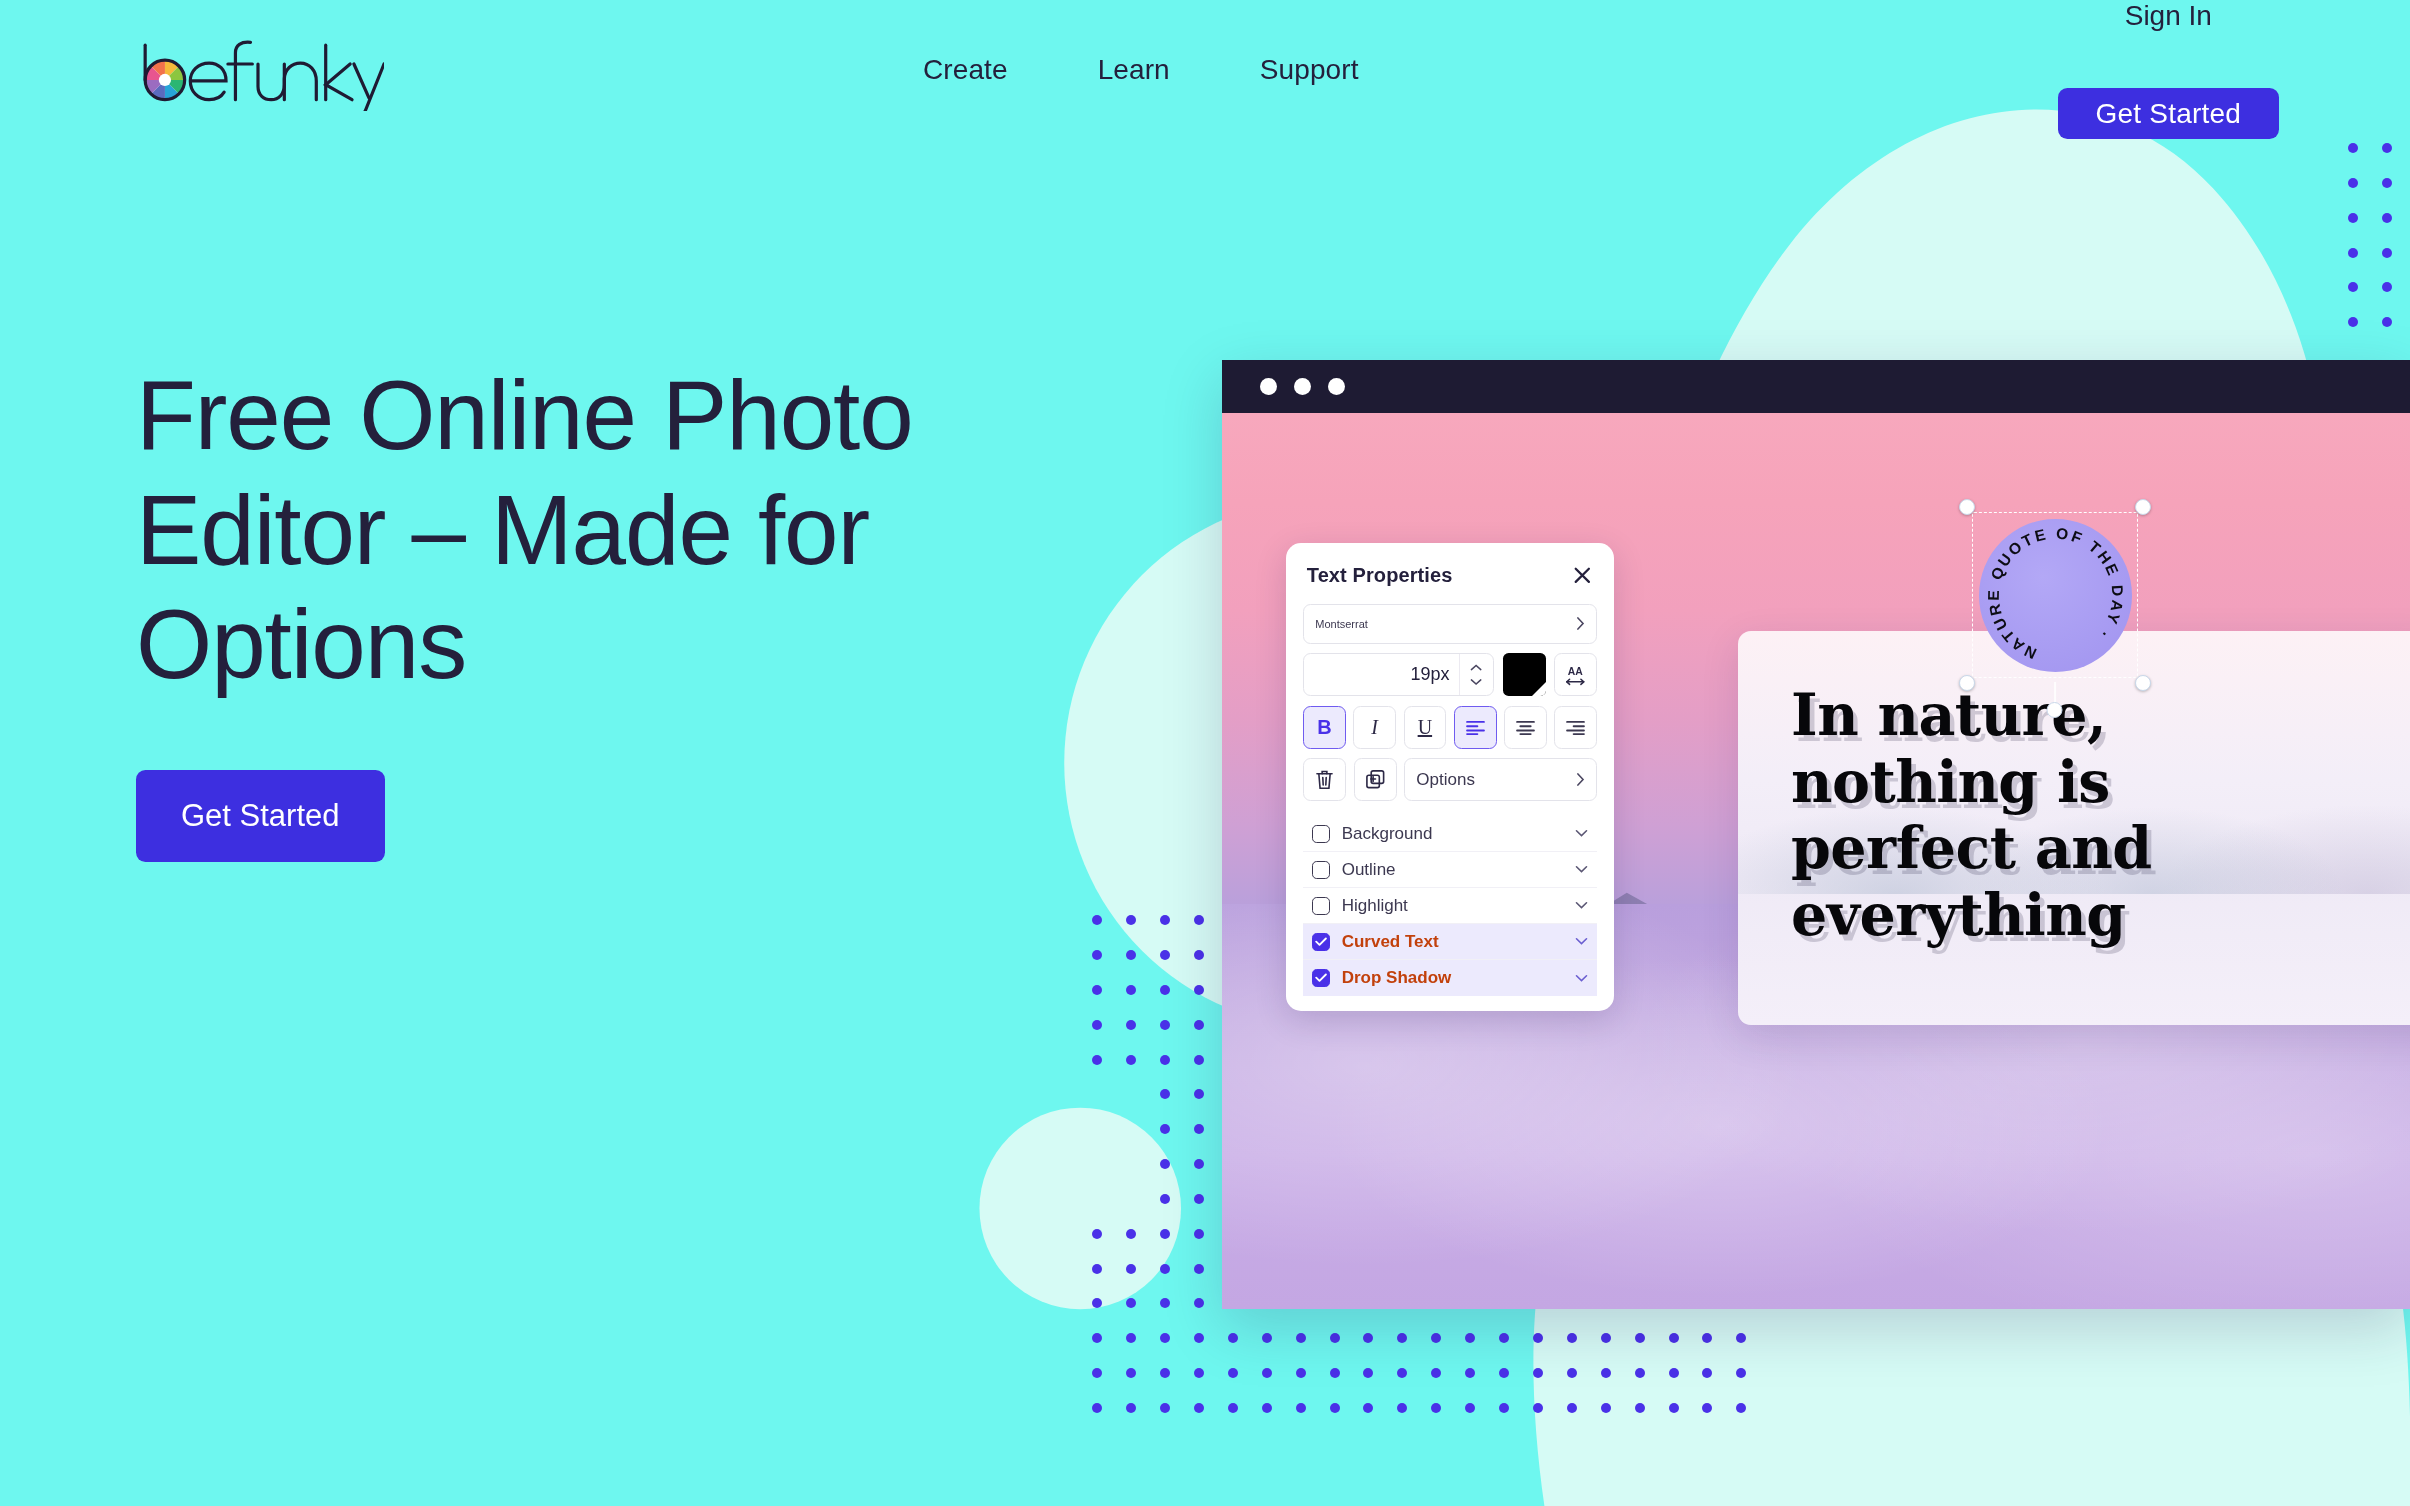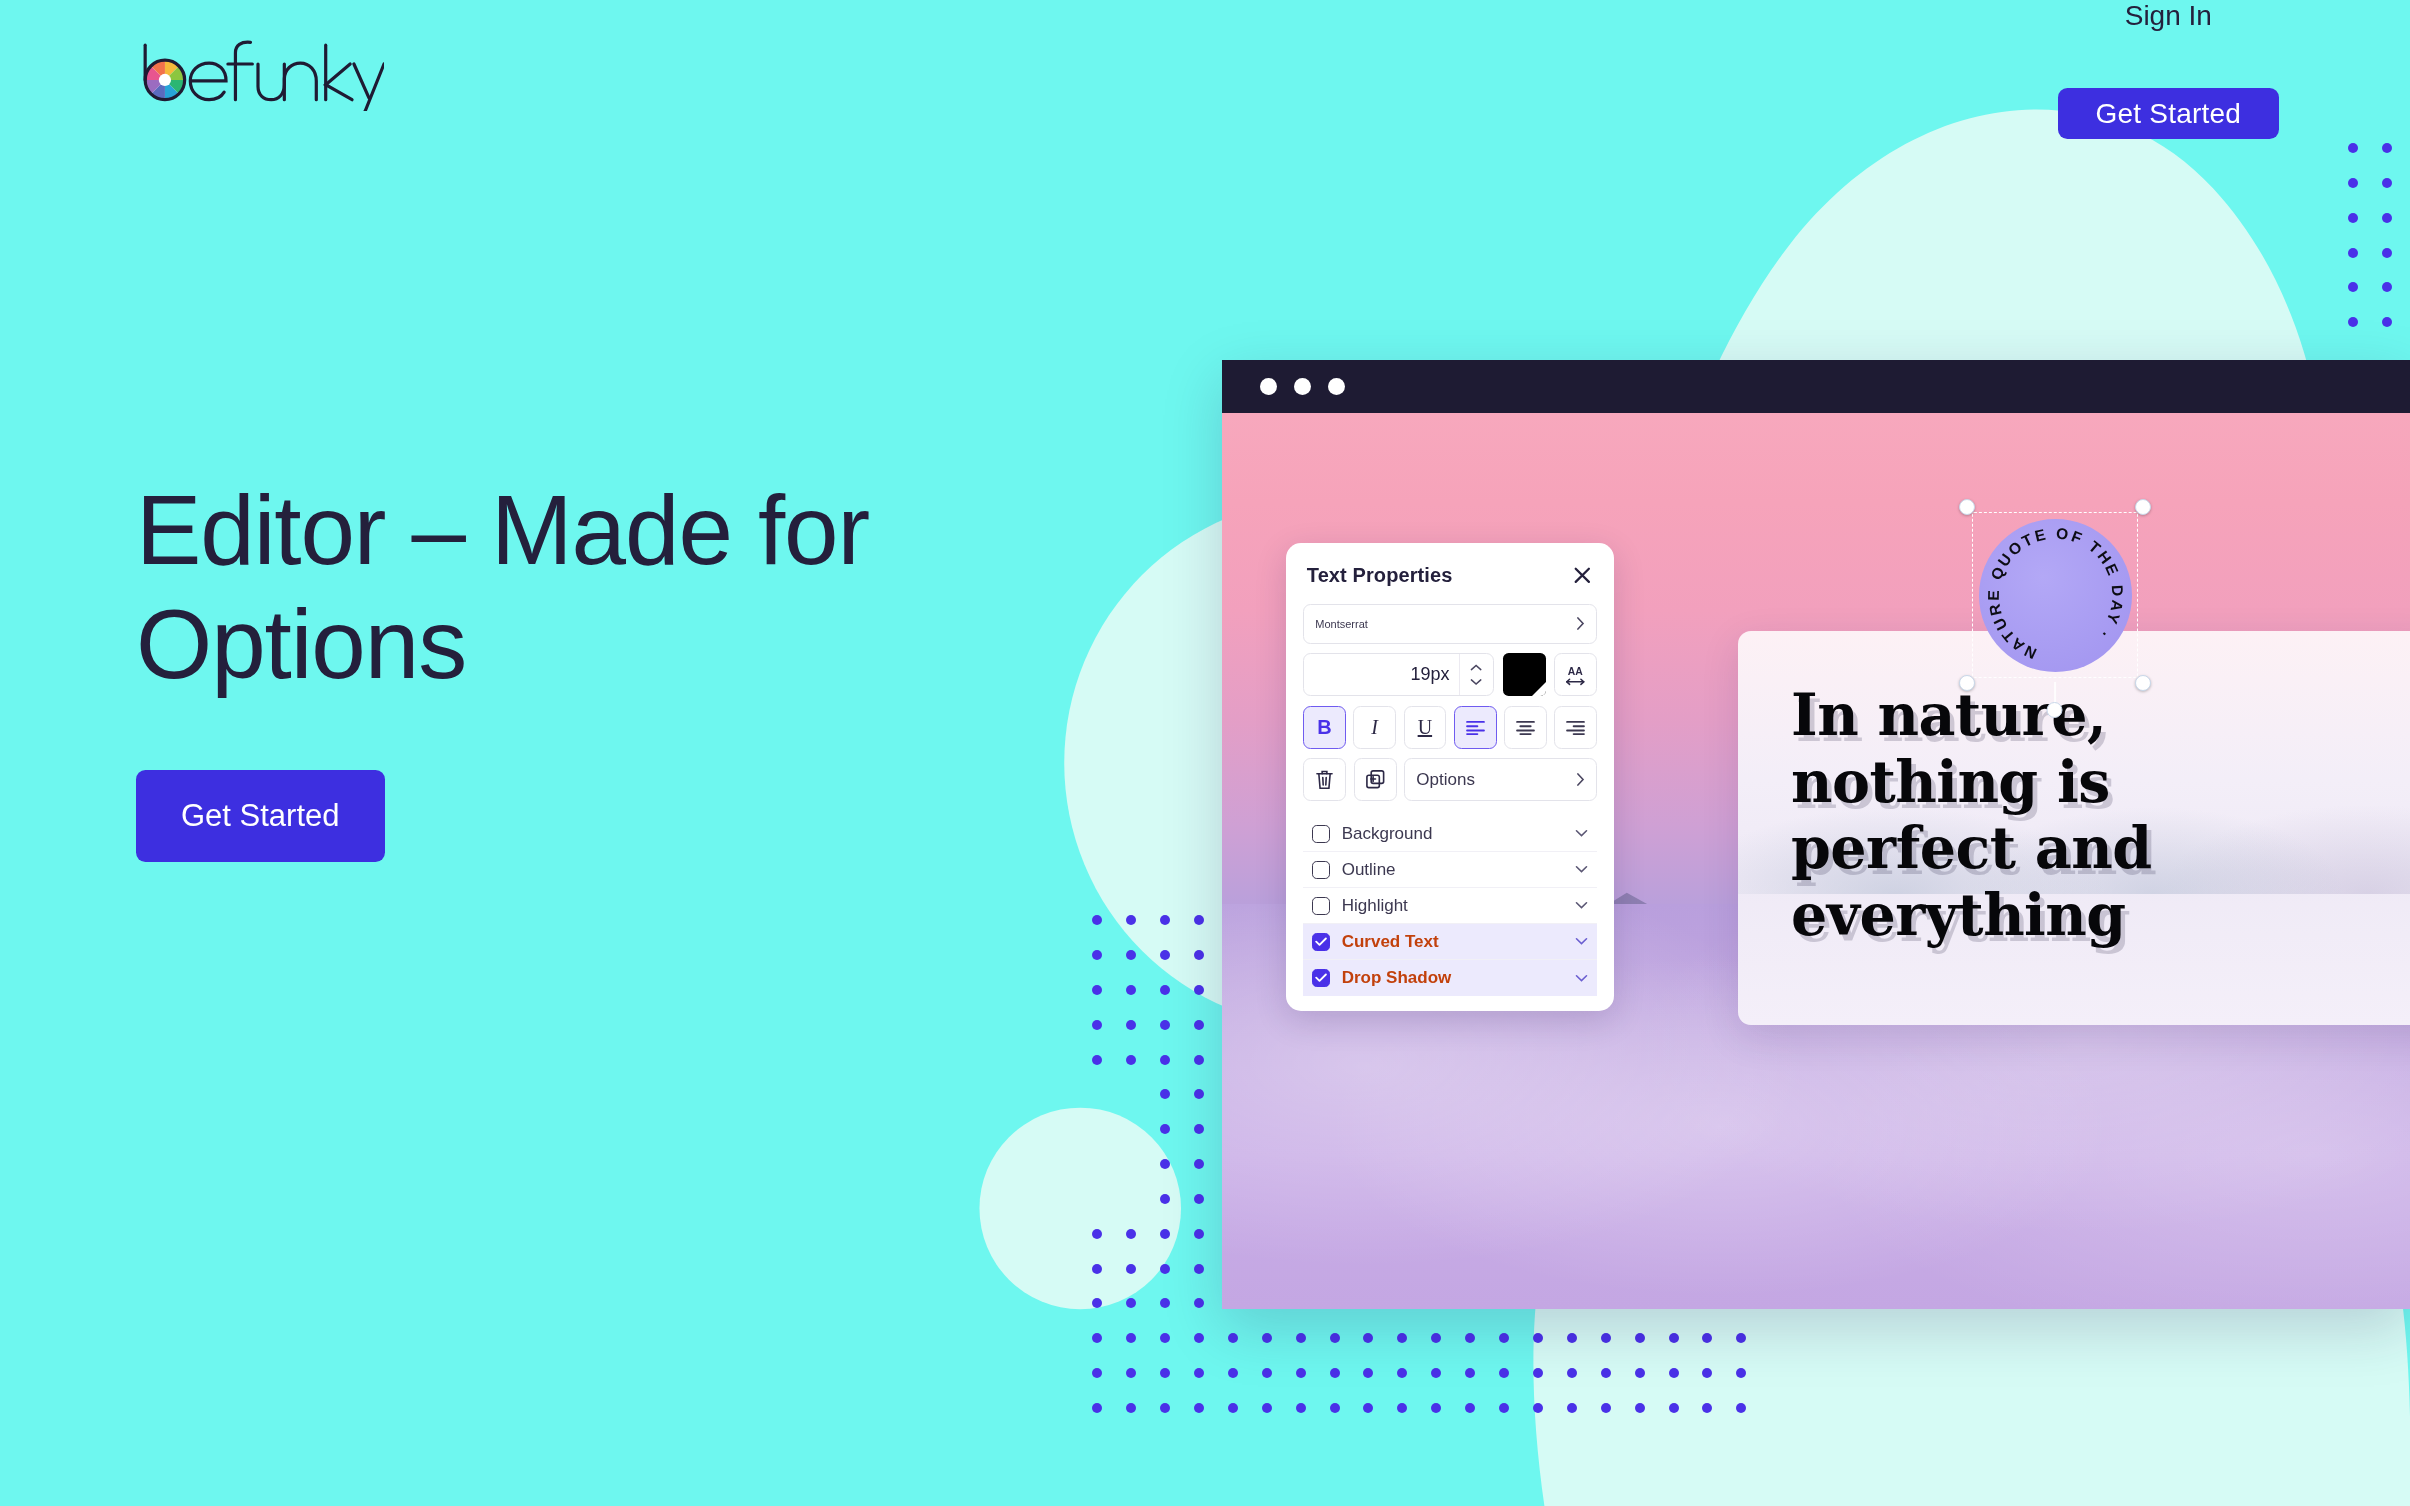--- a/index.html
+++ b/index.html
@@ -401,30 +401,35 @@
 
         <path d="M206,14 L206,72"></path>
         <path d="M232,34 L206,56 L234,72"></path>
 
         <path d="M236,34 L252,70"></path>
         <path d="M268,34 L248,84 C245,91 240,93 234,92"></path>
       </g>
     </svg>
   </div>
 
+  <nav class="nav">
+    <button class="nav-item">Create</button>
+    <button class="nav-item">Learn</button>
+    <button class="nav-item">Support</button>
+  </nav>
 
   <div class="header-right">
     <button class="signin">Sign In</button>
     <button class="btn-primary">Get Started</button>
   </div>
 </header>
 
 <section class="hero">
   <h1>
-    <br>
+    <span>Free Online Photo</span><br>
     <span>Editor – Made for</span><br>
     <span>Options</span>
   </h1>
   <button class="cta">Get Started</button>
 </section>
 
 <div class="editor">
 
   <div class="titlebar">
     <span class="tb-dot"></span>

